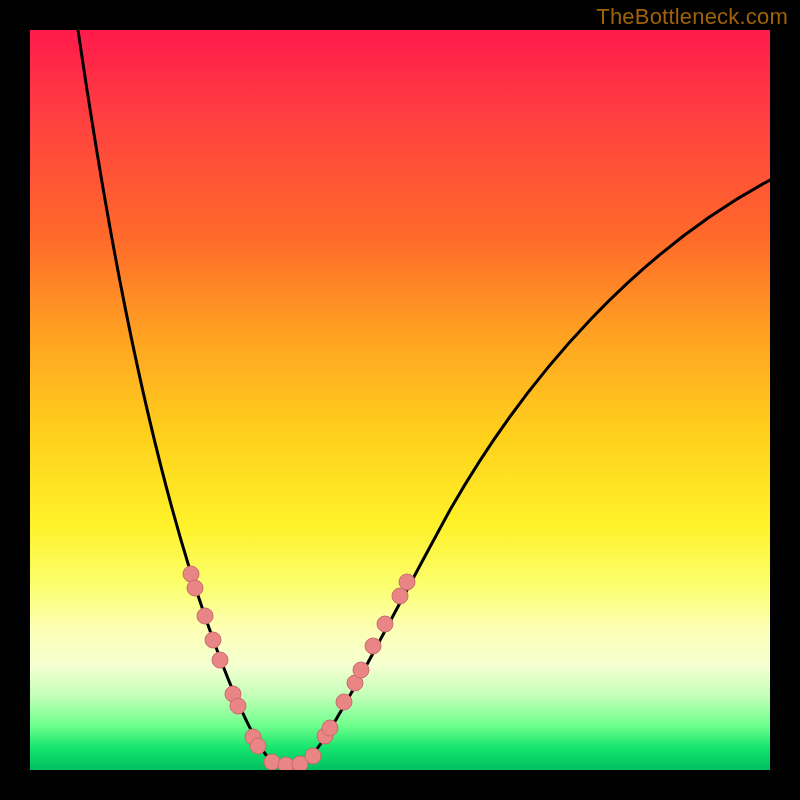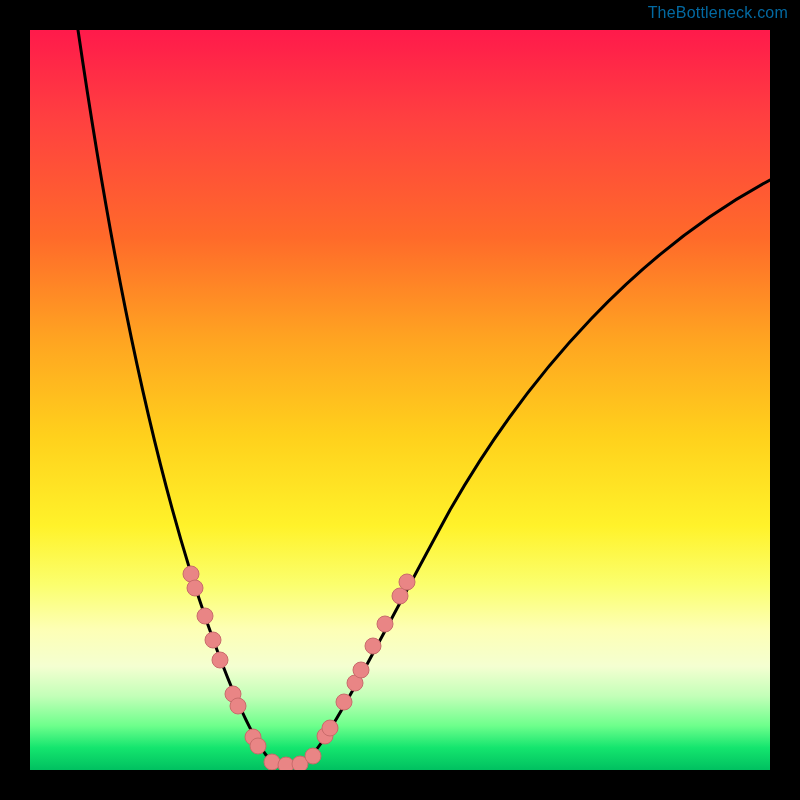--- a/index.html
+++ b/index.html
@@ -39,22 +39,22 @@
       #c3ffb8 90%,
       #6eff8c 94%,
       #14e56e 97%,
       #00c060 100%
     );
   }
   .watermark {
     position: absolute;
     top: 4px;
     right: 12px;
-    color: #0369a1;
-    font-size: 16px;
+    color: #a16207;
+    font-size: 22px;
     font-weight: 500;
     letter-spacing: 0.2px;
   }
   svg.curves {
     position: absolute;
     top: 0;
     left: 0;
     width: 740px;
     height: 740px;
   }

